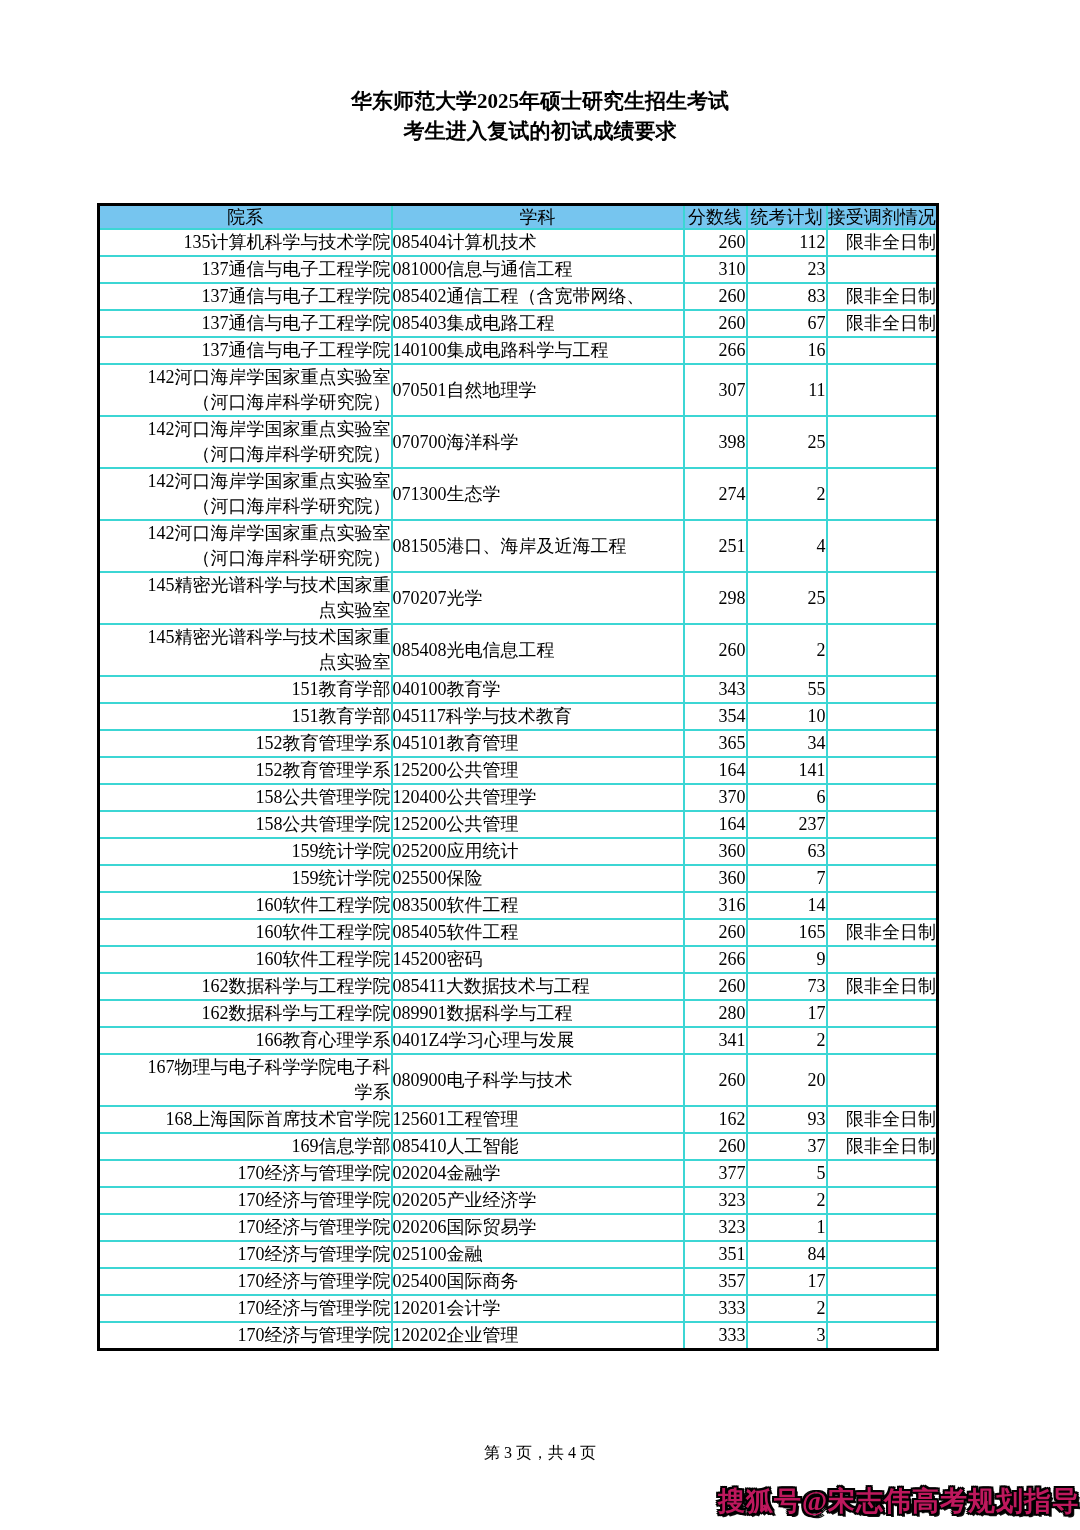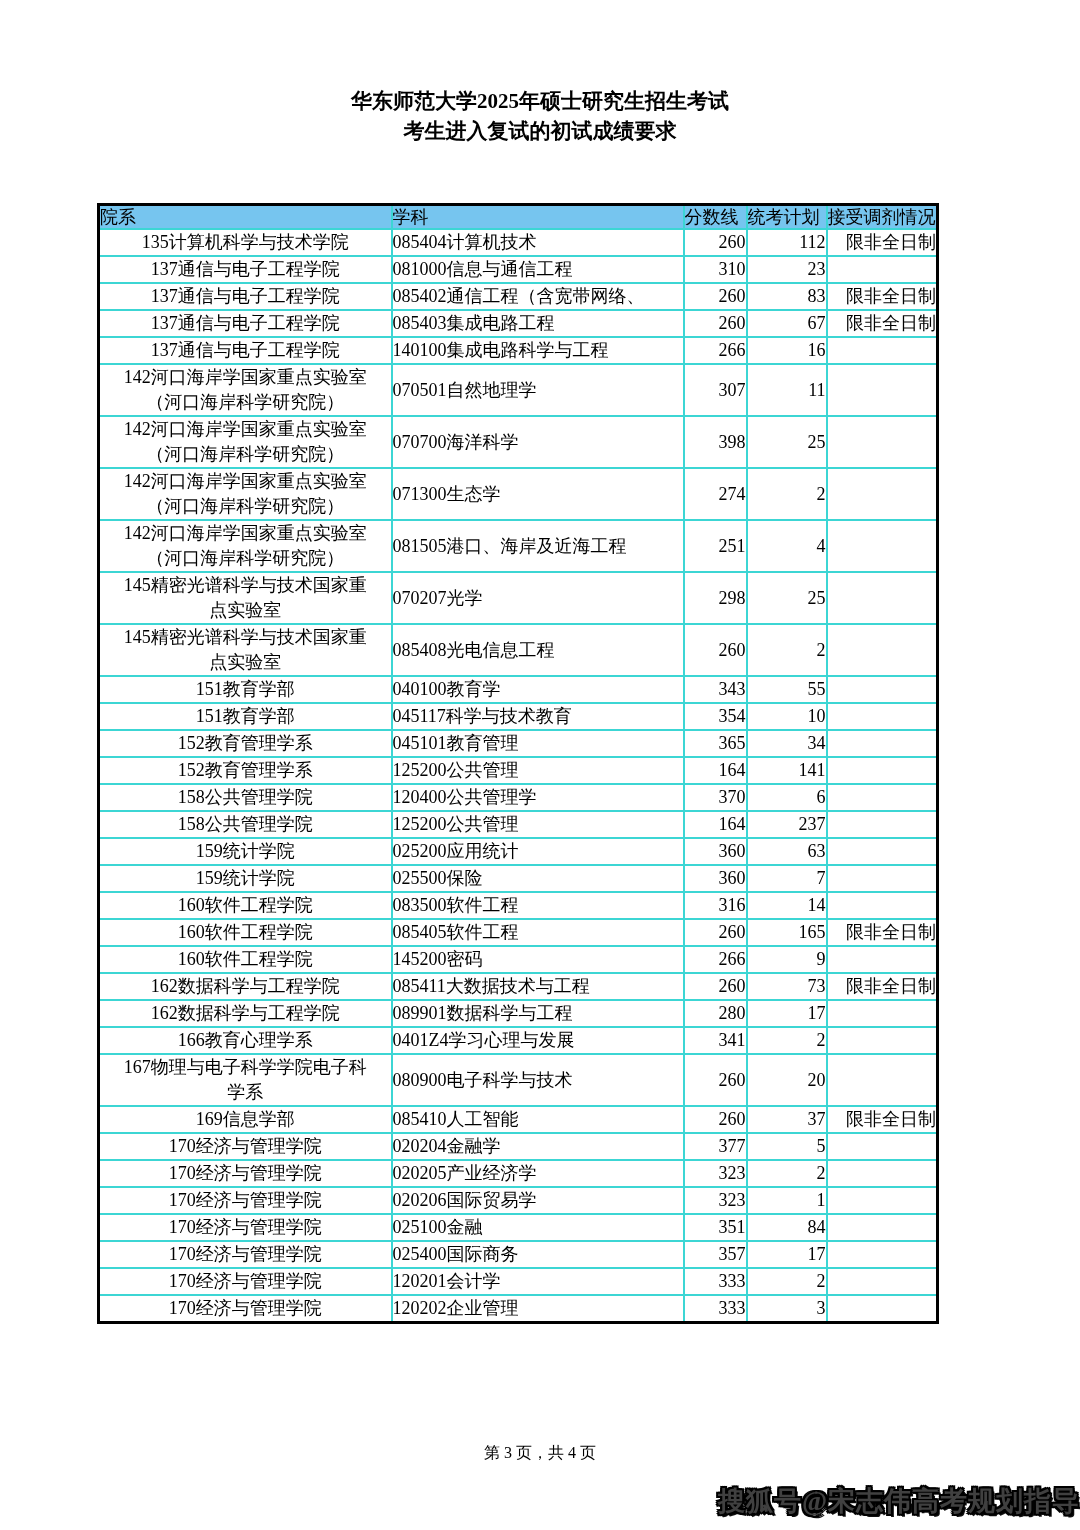--- a/index.html
+++ b/index.html
@@ -39,48 +39,48 @@
     border: 2px solid var(--grid, #3cd6d4);
     font-size: 18px;
     font-weight: normal;
     vertical-align: middle;
     overflow: hidden;
     padding: 0;
   }
   table.scores th {
     background: var(--headbg, #76c5ef);
     height: 22px;
-    text-align: left;
+    text-align: center;
     line-height: 22px;
   }
   table.scores td {
     height: 23px;
     line-height: 25px;
   }
-  td.c0 { text-align: center; padding-left: 3px; white-space: pre-line; }
+  td.c0 { text-align: right; padding-left: 3px; white-space: pre-line; }
   td.c1 { text-align: left; padding-left: 4px; white-space: nowrap; }
   td.c2 { text-align: right; padding-right: 6px; }
   td.c3 { text-align: right; padding-right: 6px; }
   td.c4 { text-align: right; padding-left: 4px; white-space: nowrap; }
   .page-footer {
     position: absolute;
     top: 1443px;
     left: 0;
     width: 100%;
     text-align: center;
     font-size: 16px;
   }
   .watermark {
     position: absolute;
     top: 1483px;
     right: 0px;
     font-size: 27px;
     font-weight: bold;
     letter-spacing: 1px;
-    color: #404040;
+    color: #be185d;
     text-shadow:
       -2px -2px 0 #000,
        2px -2px 0 #000,
       -2px  2px 0 #000,
        2px  2px 0 #000,
       -2px  0   0 #000,
        2px  0   0 #000,
        0   -2px 0 #000,
        0    2px 0 #000,
        3px  3px 0 #111;
@@ -295,20 +295,27 @@
       </tr>
       <tr>
         <td class="c0">167物理与电子科学学院电子科
 学系</td>
         <td class="c1">080900电子科学与技术</td>
         <td class="c2">260</td>
         <td class="c3">20</td>
         <td class="c4"></td>
       </tr>
       <tr>
+        <td class="c0">168上海国际首席技术官学院</td>
+        <td class="c1">125601工程管理</td>
+        <td class="c2">162</td>
+        <td class="c3">93</td>
+        <td class="c4">限非全日制</td>
+      </tr>
+      <tr>
         <td class="c0">169信息学部</td>
         <td class="c1">085410人工智能</td>
         <td class="c2">260</td>
         <td class="c3">37</td>
         <td class="c4">限非全日制</td>
       </tr>
       <tr>
         <td class="c0">170经济与管理学院</td>
         <td class="c1">020204金融学</td>
         <td class="c2">377</td>

